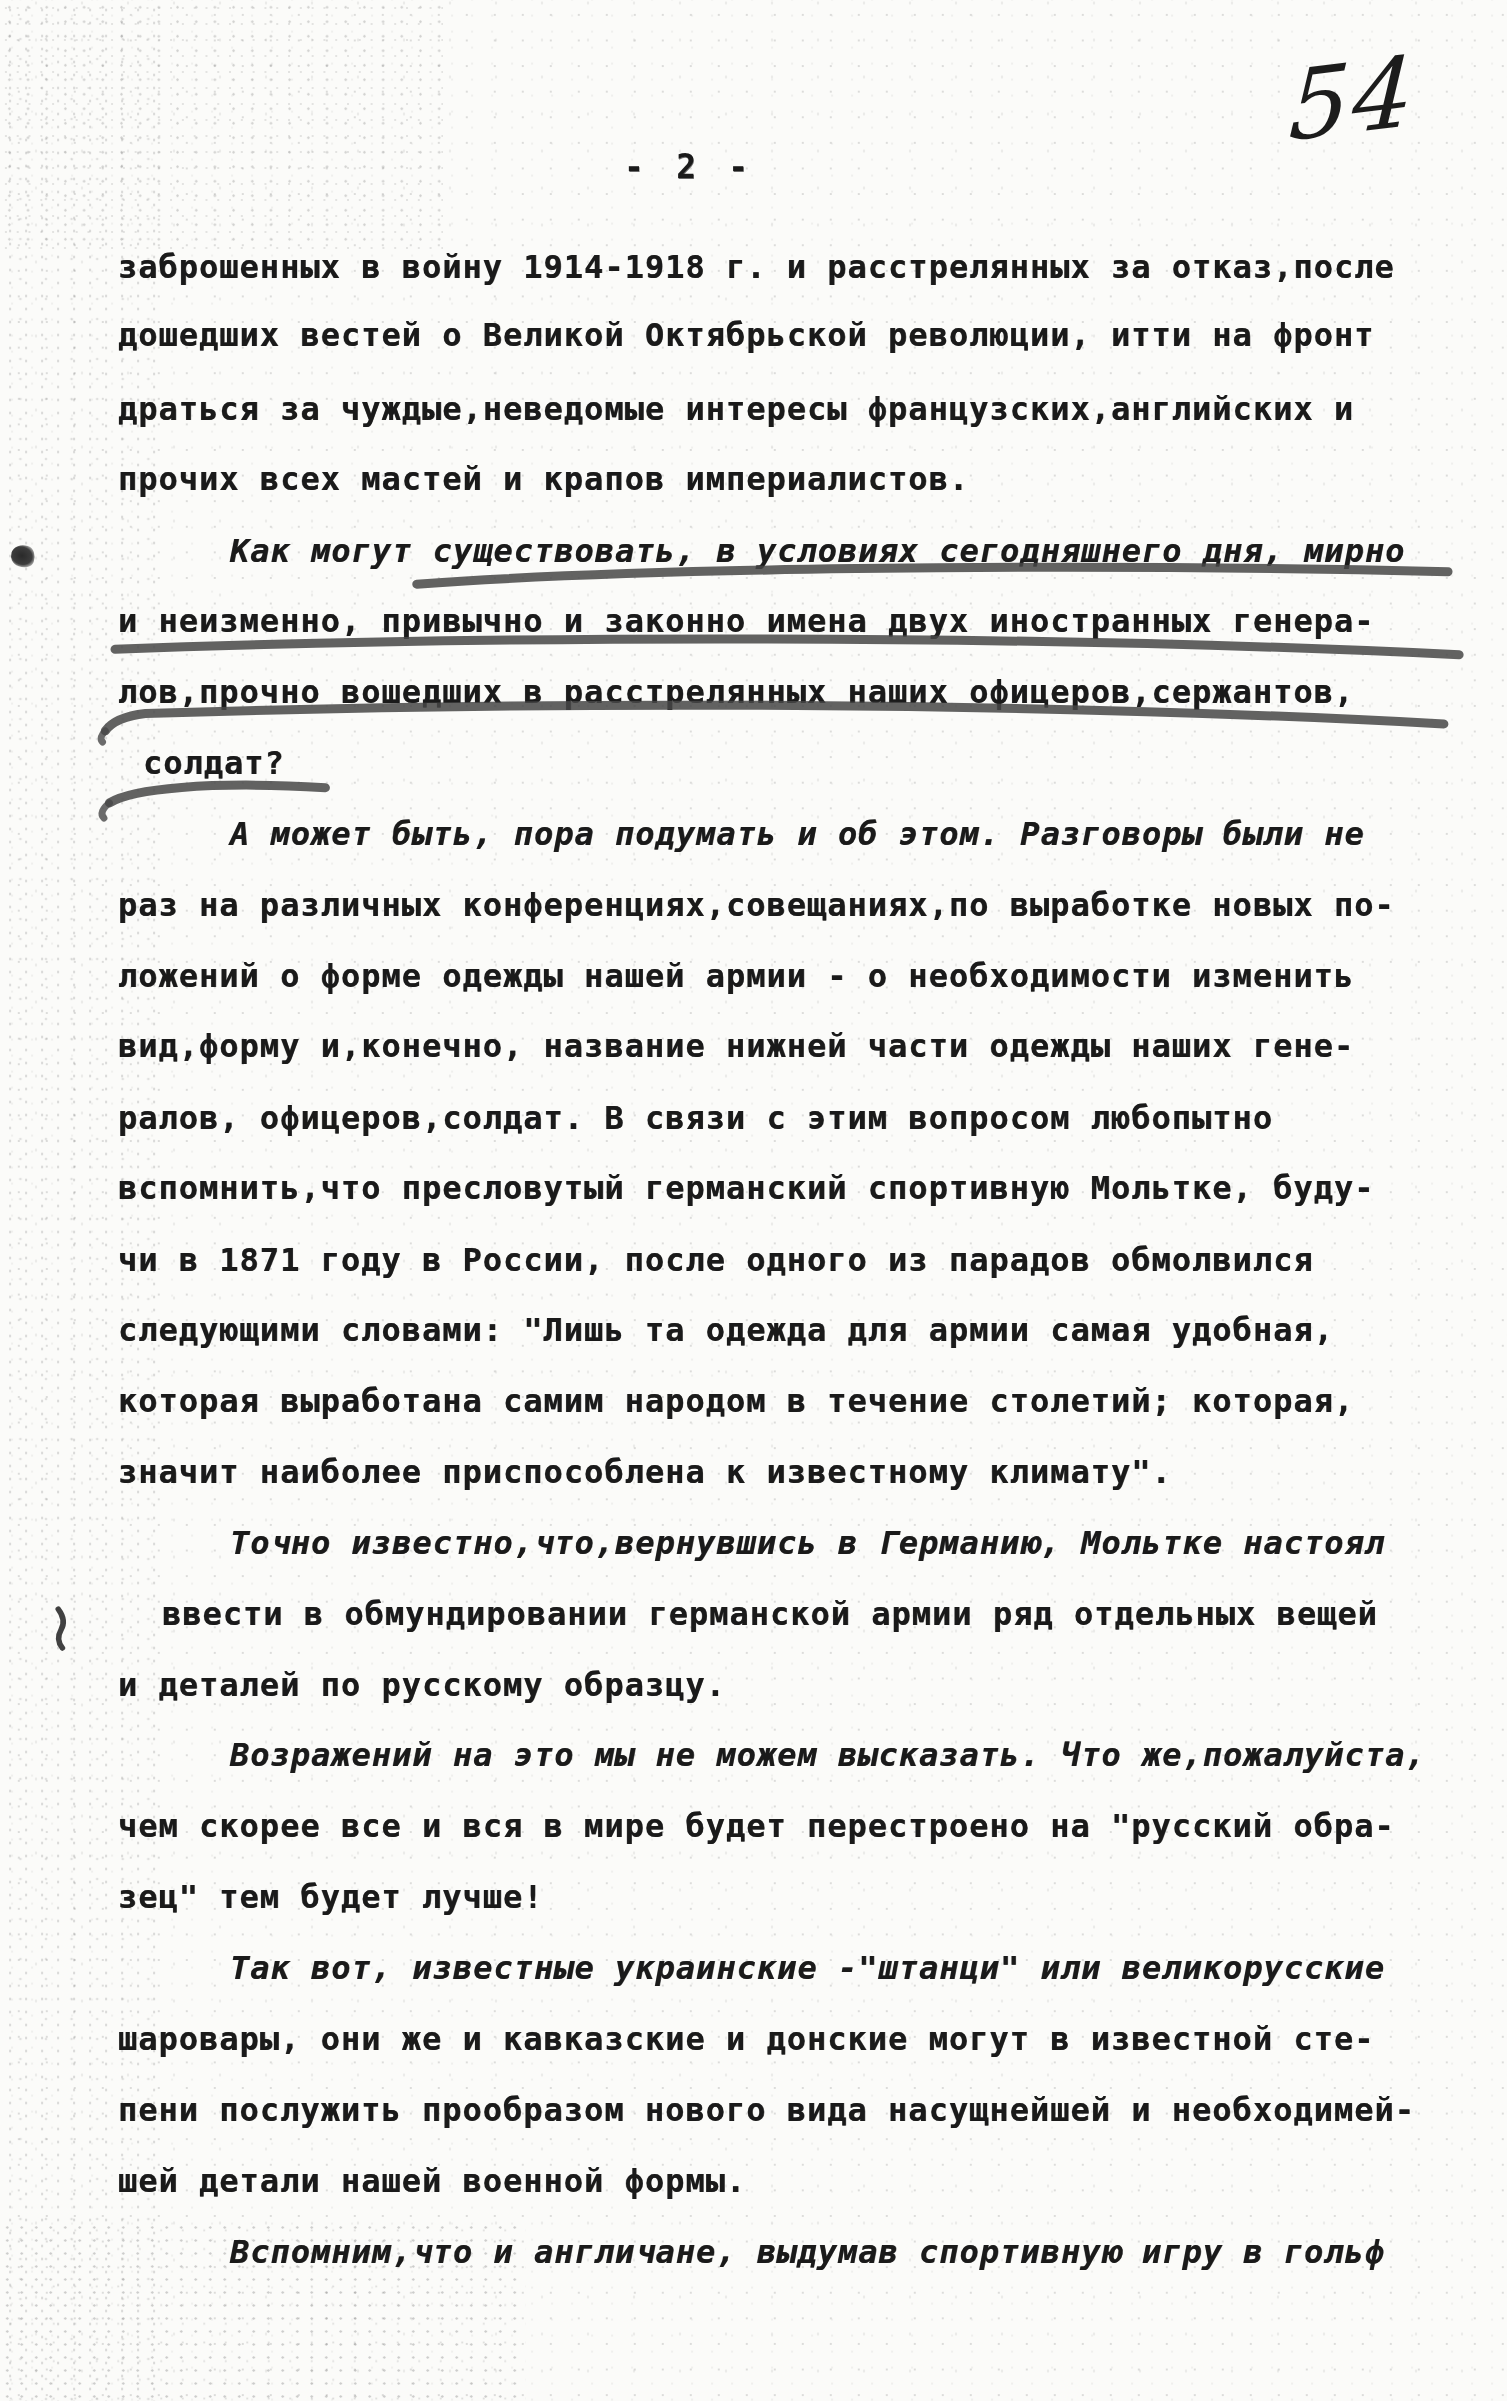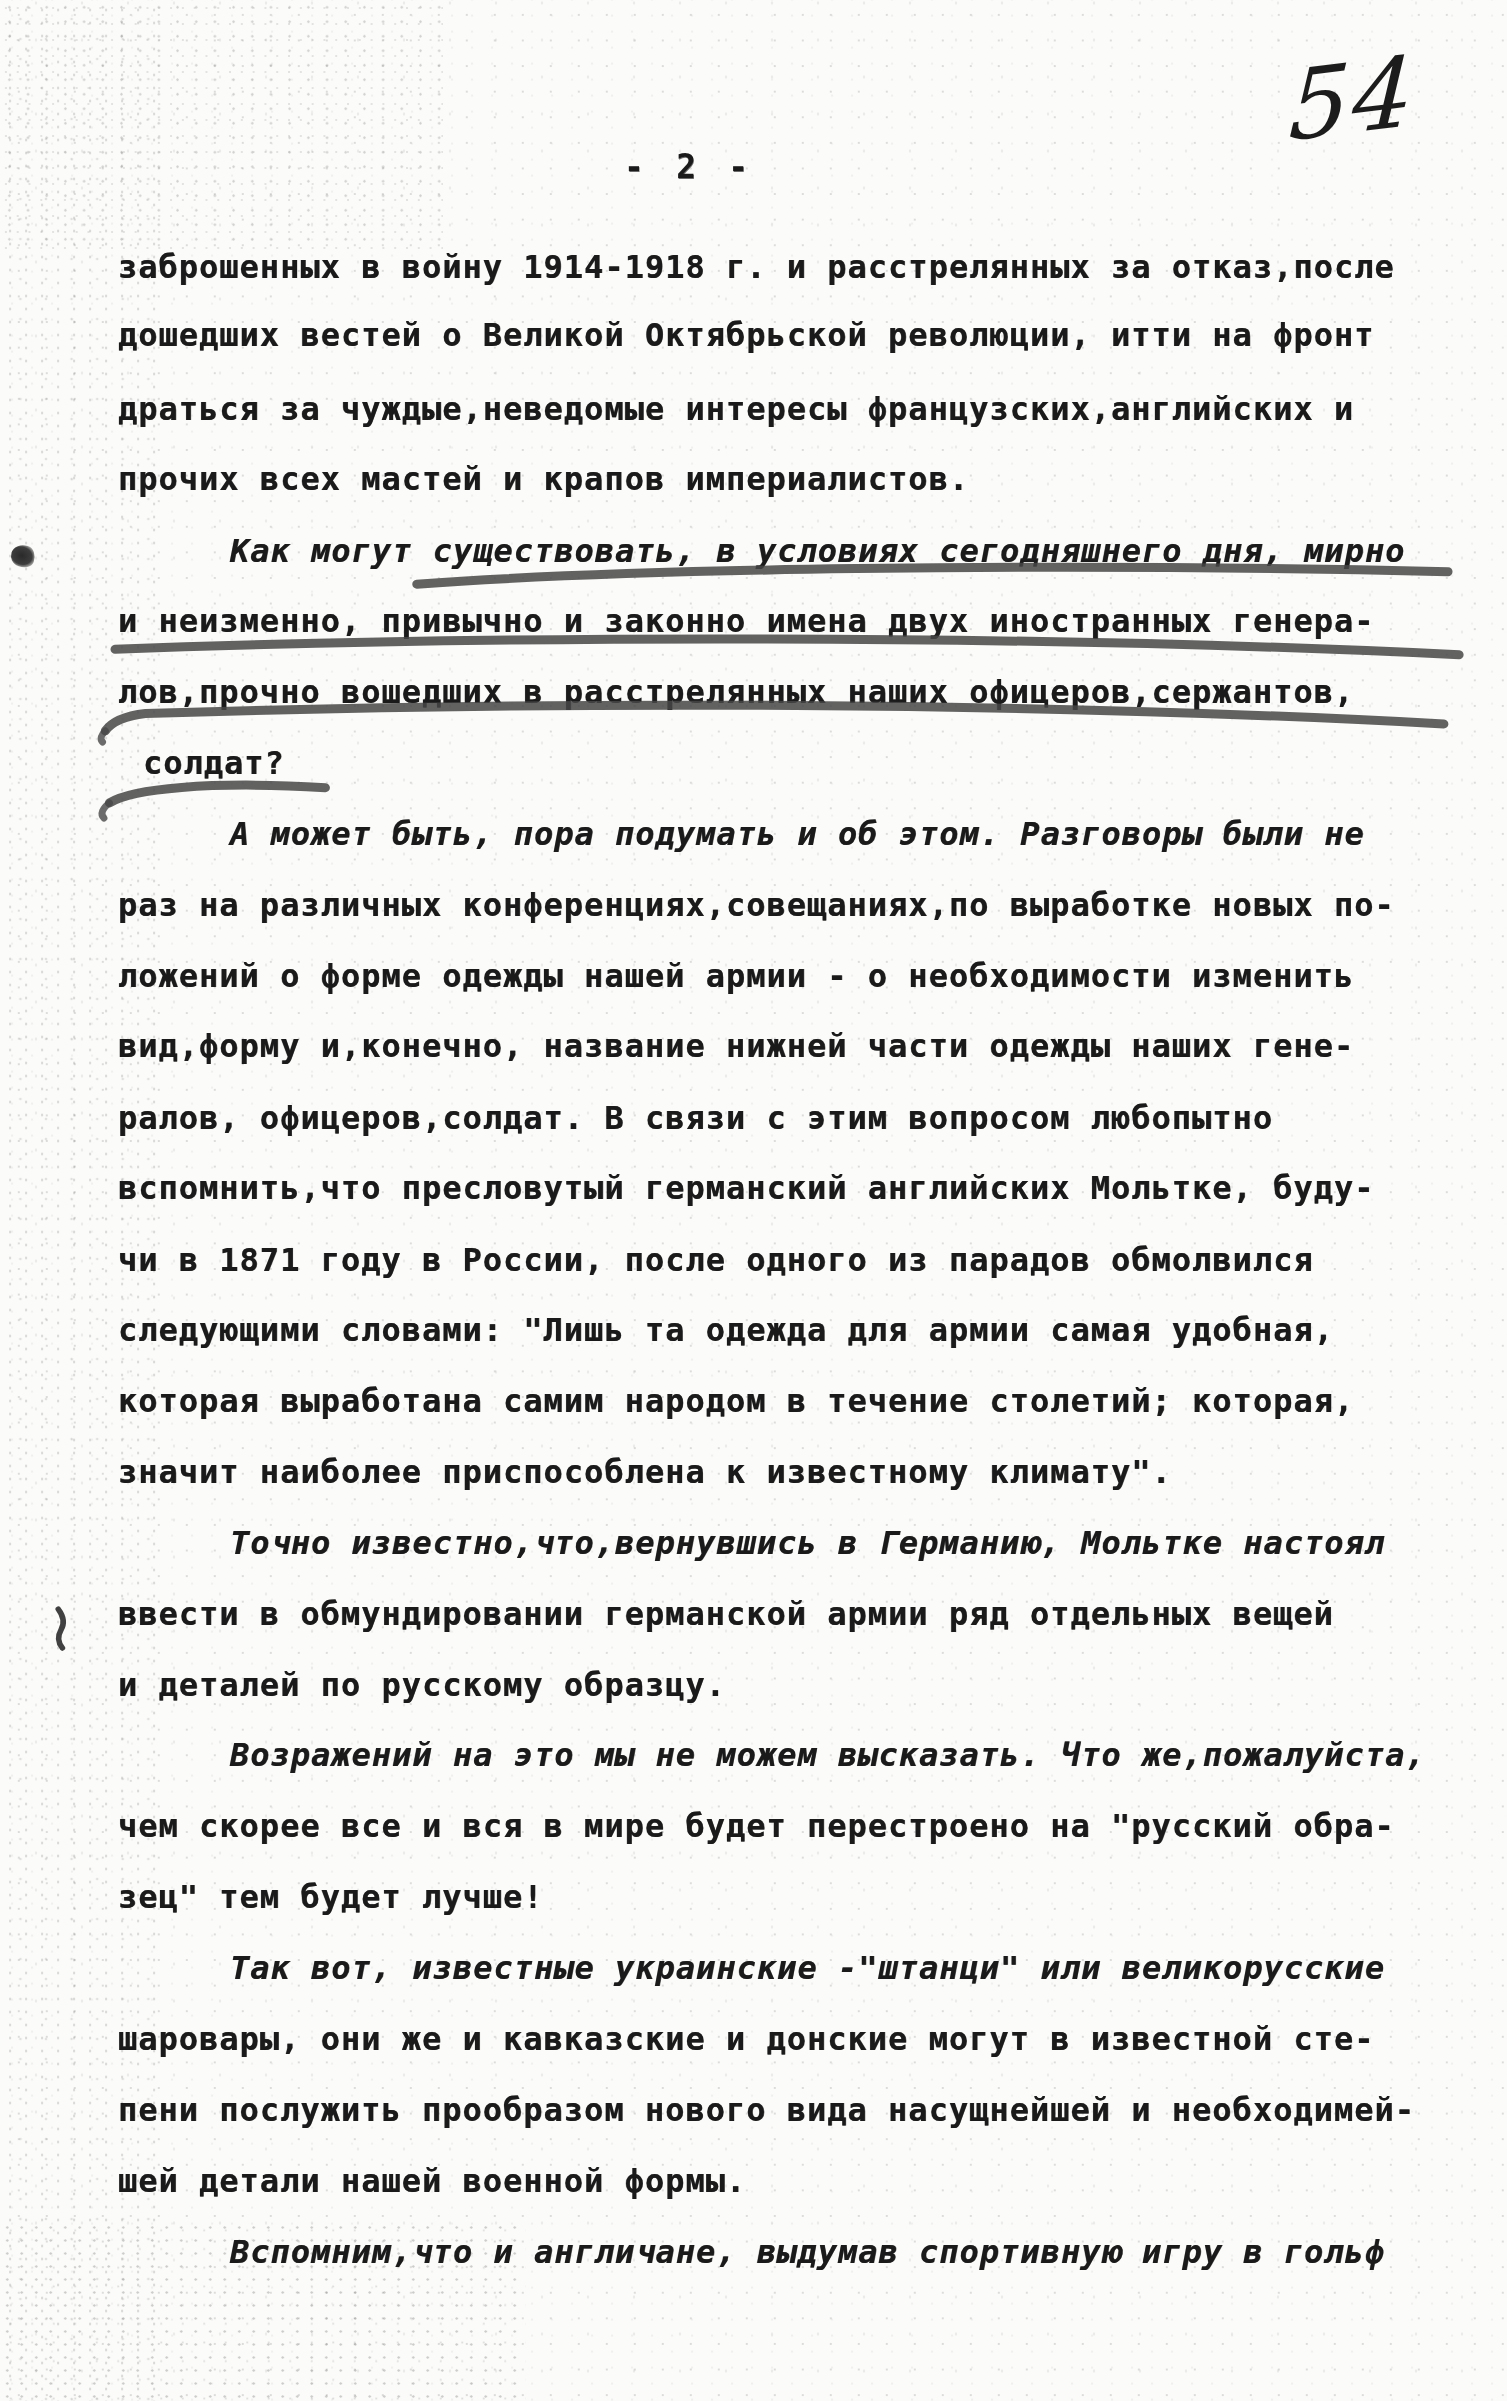--- a/index.html
+++ b/index.html
@@ -96,27 +96,27 @@
       <div class="line" style="top: 460px;">прочих всех мастей и крапов империалистов.</div>
       <div class="line indent" style="top: 532px;">Как могут существовать, в условиях сегодняшнего дня, мирно</div>
       <div class="line" style="top: 602px;">и неизменно, привычно и законно имена двух иностранных генера-</div>
       <div class="line" style="top: 673px;">лов,прочно вошедших в расстрелянных наших офицеров,сержантов,</div>
       <div class="line" style="top: 744px; margin-left: 25px;">солдат?</div>
       <div class="line indent" style="top: 815px;">А может быть, пора подумать и об этом. Разговоры были не</div>
       <div class="line" style="top: 886px;">раз на различных конференциях,совещаниях,по выработке новых по-</div>
       <div class="line" style="top: 957px;">ложений о форме одежды нашей армии - о необходимости изменить</div>
       <div class="line" style="top: 1027px;">вид,форму и,конечно, название нижней части одежды наших гене-</div>
       <div class="line" style="top: 1099px;">ралов, офицеров,солдат. В связи с этим вопросом любопытно</div>
-      <div class="line" style="top: 1169px;">вспомнить,что пресловутый германский английских Мольтке, буду-</div>
+      <div class="line" style="top: 1169px;">вспомнить,что пресловутый германский спортивную Мольтке, буду-</div>
       <div class="line" style="top: 1241px;">чи в 1871 году в России, после одного из парадов обмолвился</div>
       <div class="line" style="top: 1311px;">следующими словами: "Лишь та одежда для армии самая удобная,</div>
       <div class="line" style="top: 1382px;">которая выработана самим народом в течение столетий; которая,</div>
       <div class="line" style="top: 1453px;">значит наиболее приспособлена к известному климату".</div>
       <div class="line indent" style="top: 1524px;">Точно известно,что,вернувшись в Германию, Мольтке настоял</div>
-      <div class="line" style="top: 1595px;">ввести в обмундировании германской армии ряд отдельных вещей</div>
+      <div class="line" style="top: 1595px; margin-left: 44px;">ввести в обмундировании германской армии ряд отдельных вещей</div>
       <div class="line" style="top: 1666px;">и деталей по русскому образцу.</div>
       <div class="line indent" style="top: 1736px;">Возражений на это мы не можем высказать. Что же,пожалуйста,</div>
       <div class="line" style="top: 1807px;">чем скорее все и вся в мире будет перестроено на "русский обра-</div>
       <div class="line" style="top: 1878px;">зец" тем будет лучше!</div>
       <div class="line indent" style="top: 1949px;">Так вот, известные украинские -"штанци" или великорусские</div>
       <div class="line" style="top: 2020px;">шаровары, они же и кавказские и донские могут в известной сте-</div>
       <div class="line" style="top: 2091px;">пени послужить прообразом нового вида насущнейшей и необходимей-</div>
       <div class="line" style="top: 2162px;">шей детали нашей военной формы.</div>
       <div class="line indent" style="top: 2233px;">Вспомним,что и англичане, выдумав спортивную игру в гольф</div>
     </div>

